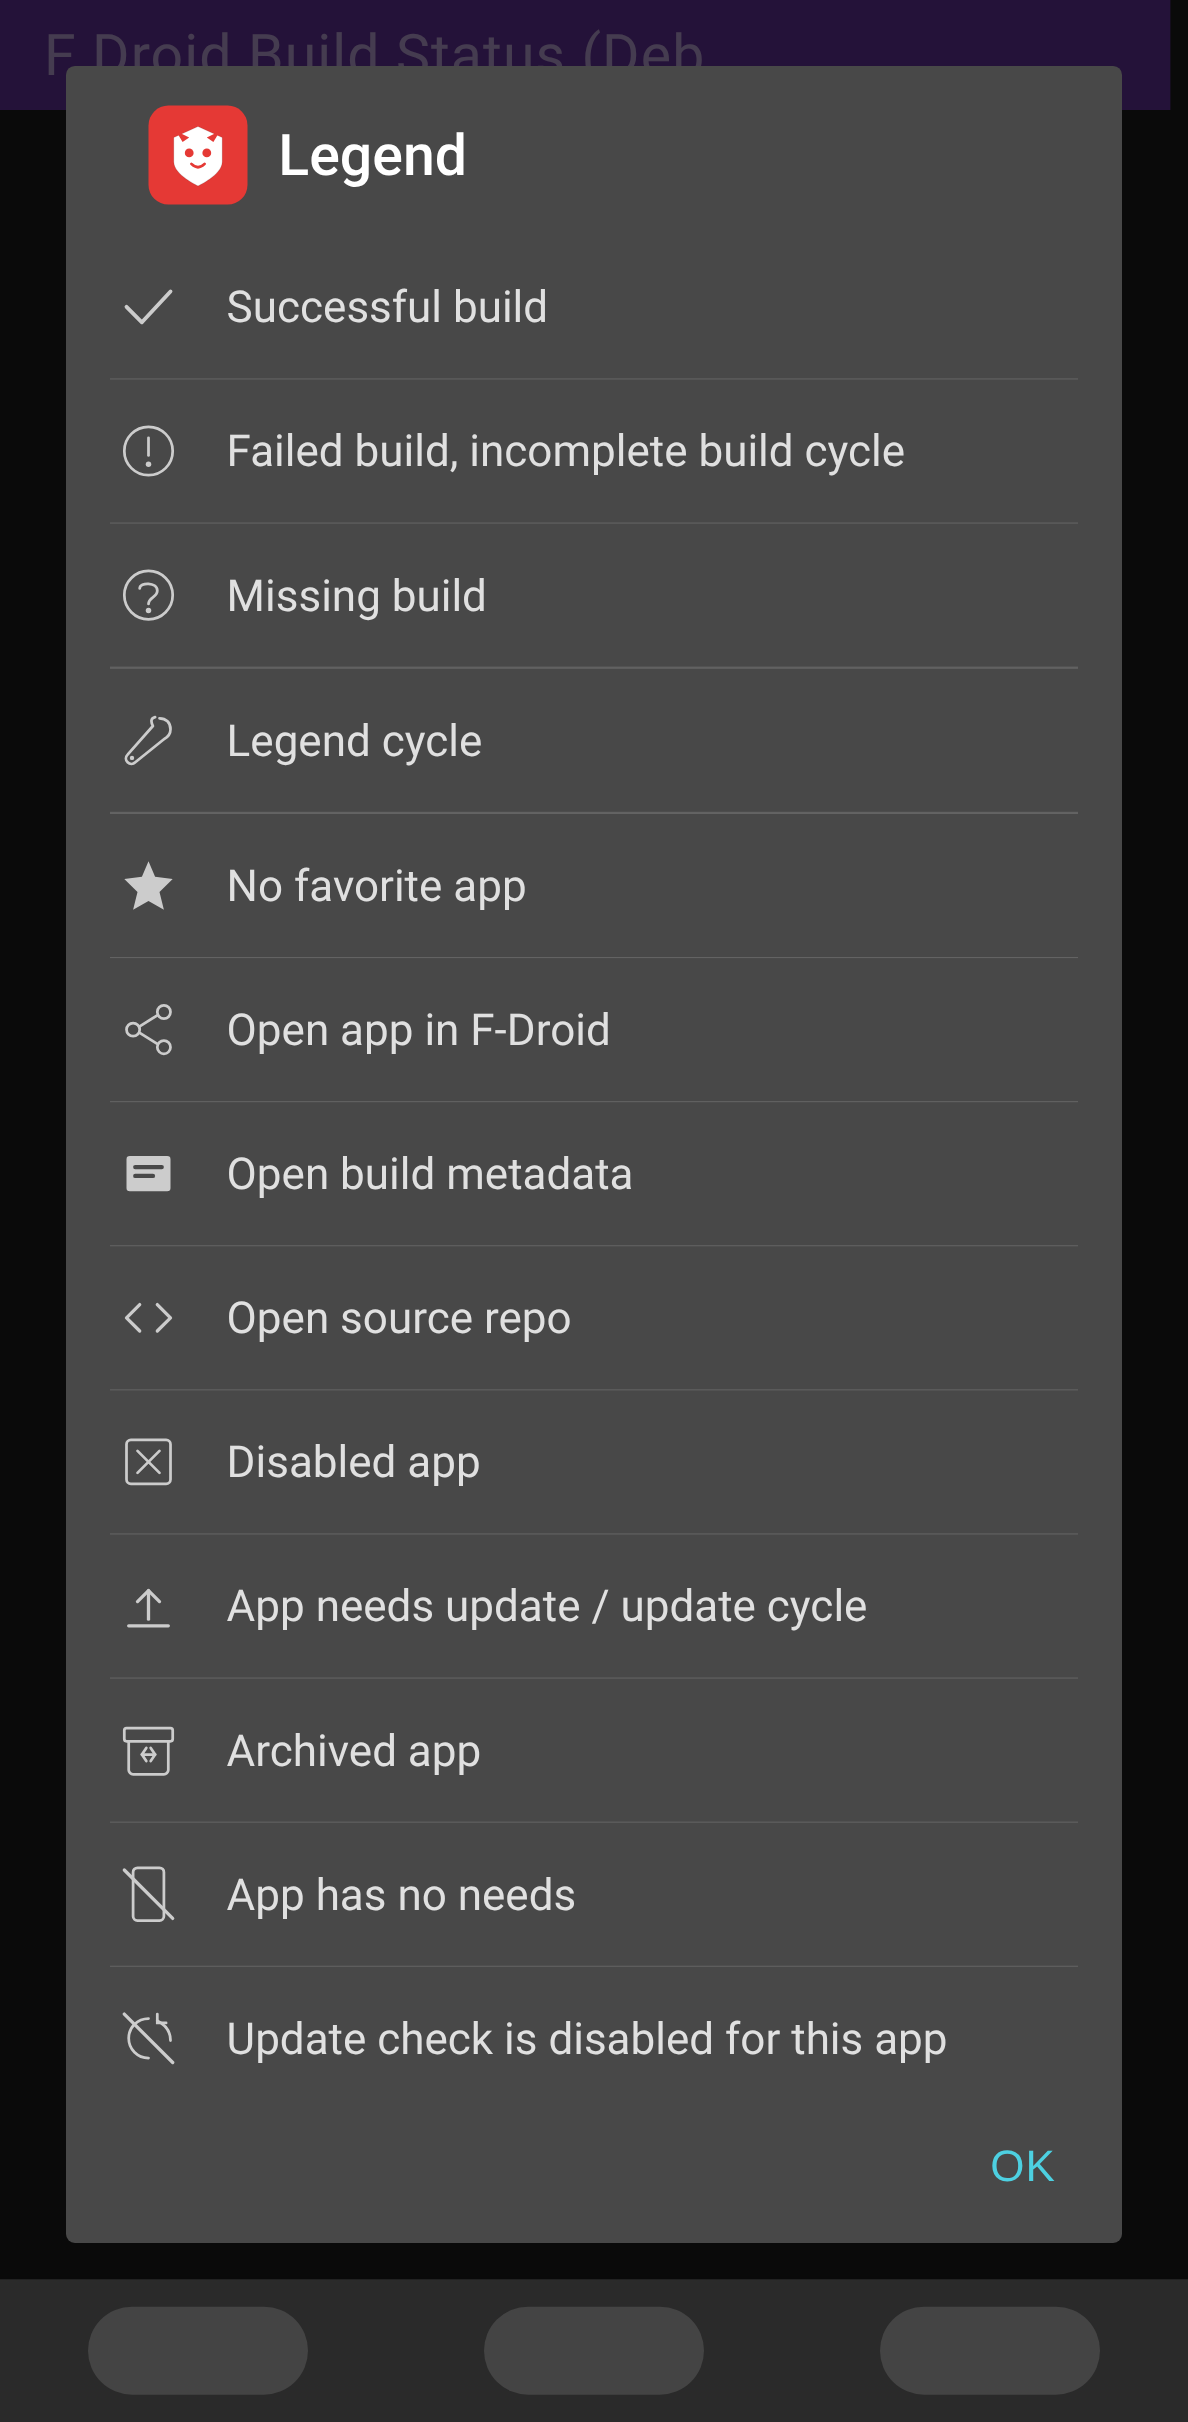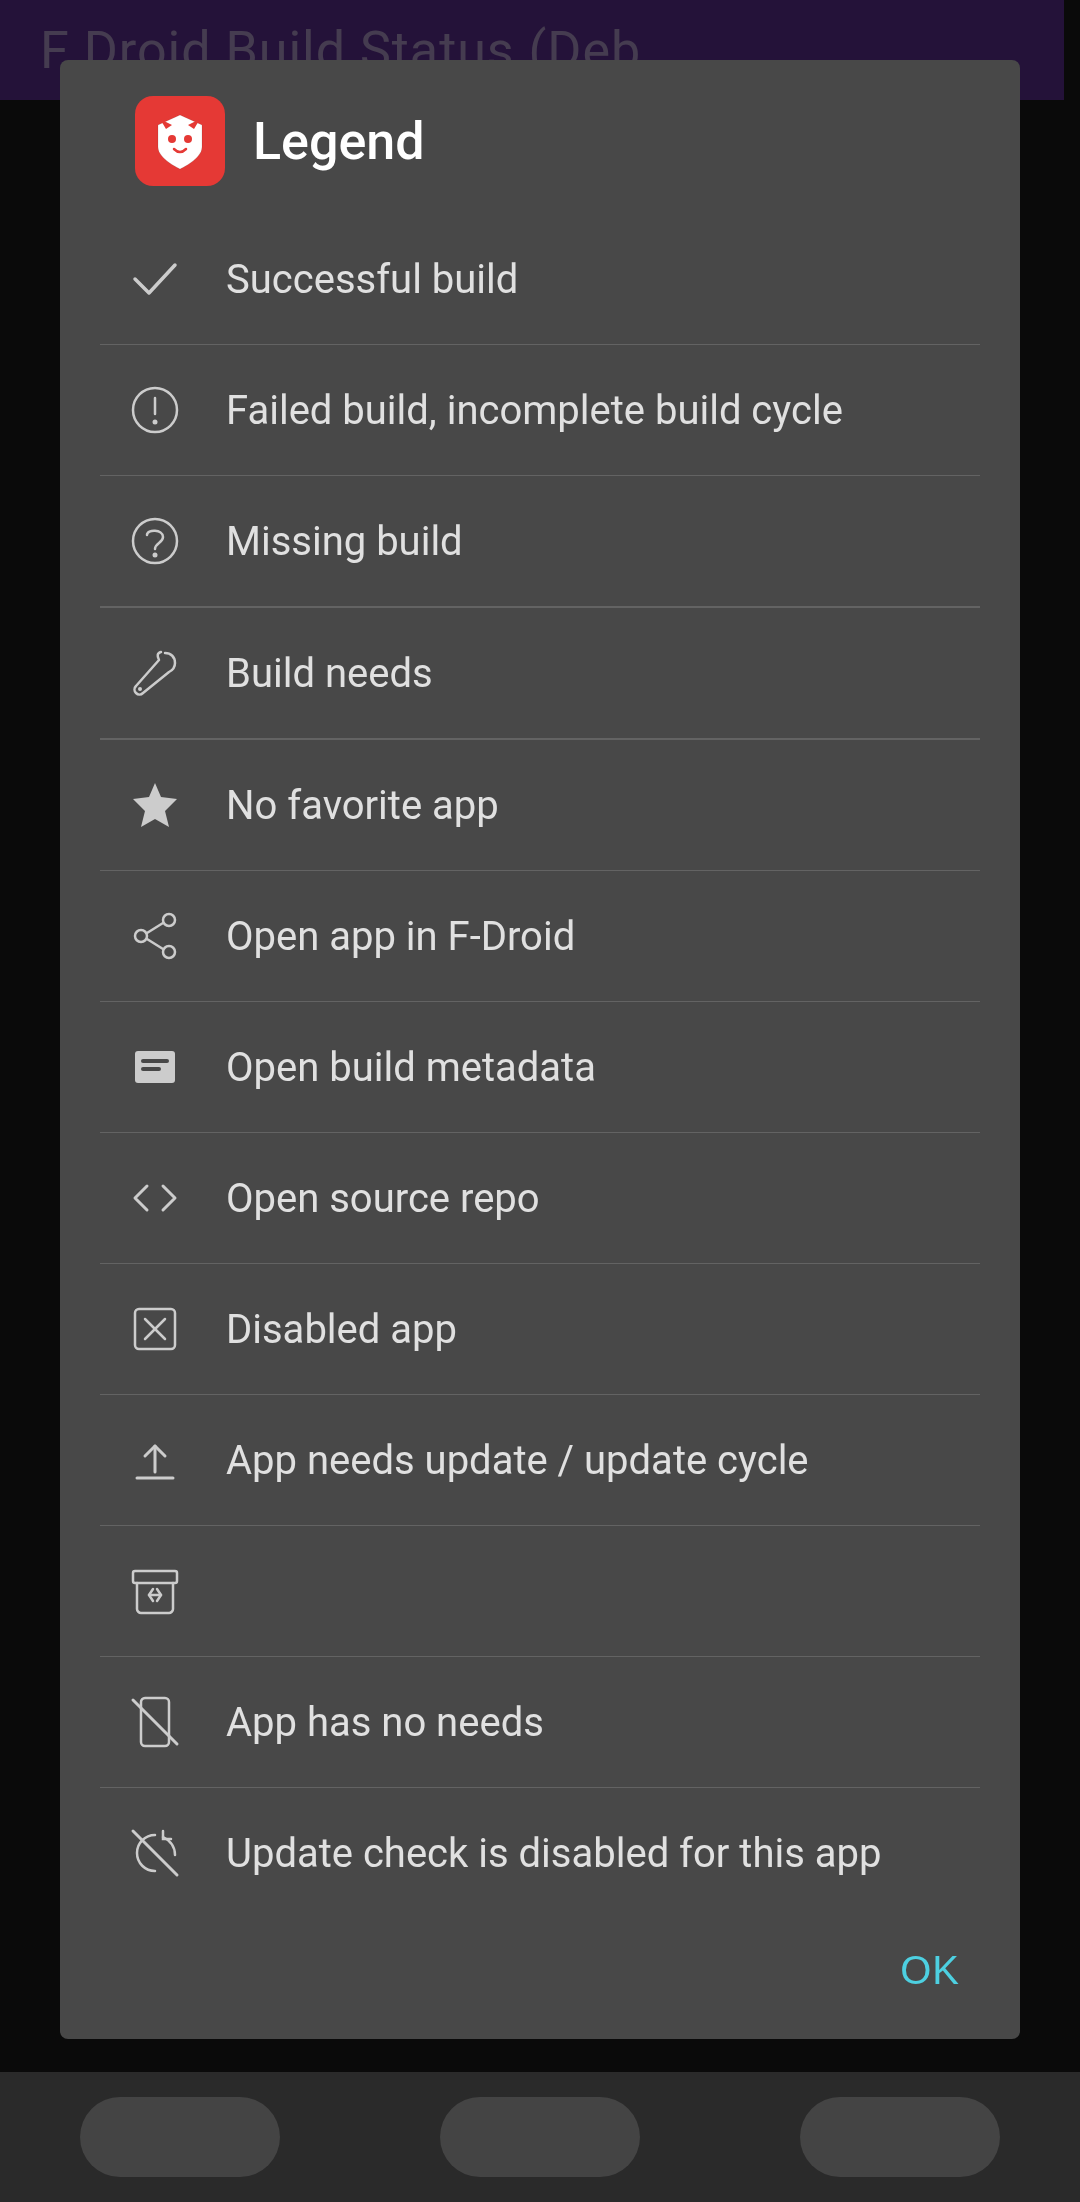--- a/index.html
+++ b/index.html
@@ -86,21 +86,21 @@
 
     .divider {
       height: 1px;
       background: rgba(255,255,255,0.15);
       margin: 0 40px;
     }
 
     .legend-item {
       display: flex;
       align-items: center;
-      padding: 30px 60px;
+      padding: 30px 40px;
       gap: 36px;
     }
 
     .legend-icon {
       width: 70px;
       height: 70px;
       display: flex;
       align-items: center;
       justify-content: center;
       flex-shrink: 0;
@@ -224,21 +224,21 @@
       </div>
       <div class="divider"></div>
       <div class="divider"></div>
       <div class="legend-item">
         <div class="legend-icon">
           <svg viewBox="0 0 56 56" style="fill:none;stroke:#ccc;stroke-width:2.5;stroke-linecap:round;stroke-linejoin:round;width:56px;height:56px;">
             <path d="M38 8 C44 8 48 12 48 18 C48 22 46 25 42 27 L16 48 C14 50 11 50 9 48 C7 46 7 43 9 41 L32 15 C30 11 30 8 34 7"></path>
             <circle cx="13" cy="44" r="2" fill="#ccc" stroke="none"></circle>
           </svg>
         </div>
-        <span class="legend-label">Build needs</span>
+        <span class="legend-label">Legend cycle</span>
       </div>
       <div class="divider"></div>
       <div class="divider"></div>
       <div class="legend-item">
         <div class="legend-icon">
           <svg viewBox="0 0 56 56" style="fill:#ccc;stroke:none;width:56px;height:56px;">
             <polygon points="28,6 34,20 50,22 38,34 42,50 28,42 14,50 18,34 6,22 22,20"></polygon>
           </svg>
         </div>
         <span class="legend-label">No favorite app</span>
@@ -303,20 +303,21 @@
       <div class="legend-item">
         <div class="legend-icon">
           <svg viewBox="0 0 56 56" style="fill:none;stroke:#ccc;stroke-width:2.5;stroke-linecap:round;stroke-linejoin:round;width:56px;height:56px;">
             <rect x="6" y="8" width="44" height="12" rx="2"></rect>
             <path d="M10 20 L10 46 C10 48 12 50 14 50 L42 50 C44 50 46 48 46 46 L46 20"></path>
             <line x1="22" y1="32" x2="34" y2="32"></line>
             <polyline points="26,26 22,32 26,38"></polyline>
             <polyline points="30,26 34,32 30,38"></polyline>
           </svg>
         </div>
+        <span class="legend-label">Archived app</span>
       </div>
       <div class="divider"></div>
       <div class="legend-item">
         <div class="legend-icon">
           <svg viewBox="0 0 56 56" style="fill:none;stroke:#ccc;stroke-width:2.5;stroke-linecap:round;width:56px;height:56px;">
             <rect x="14" y="4" width="28" height="48" rx="4"></rect>
             <line x1="6" y1="6" x2="50" y2="50" stroke-width="3"></line>
           </svg>
         </div>
         <span class="legend-label">App has no needs</span>

